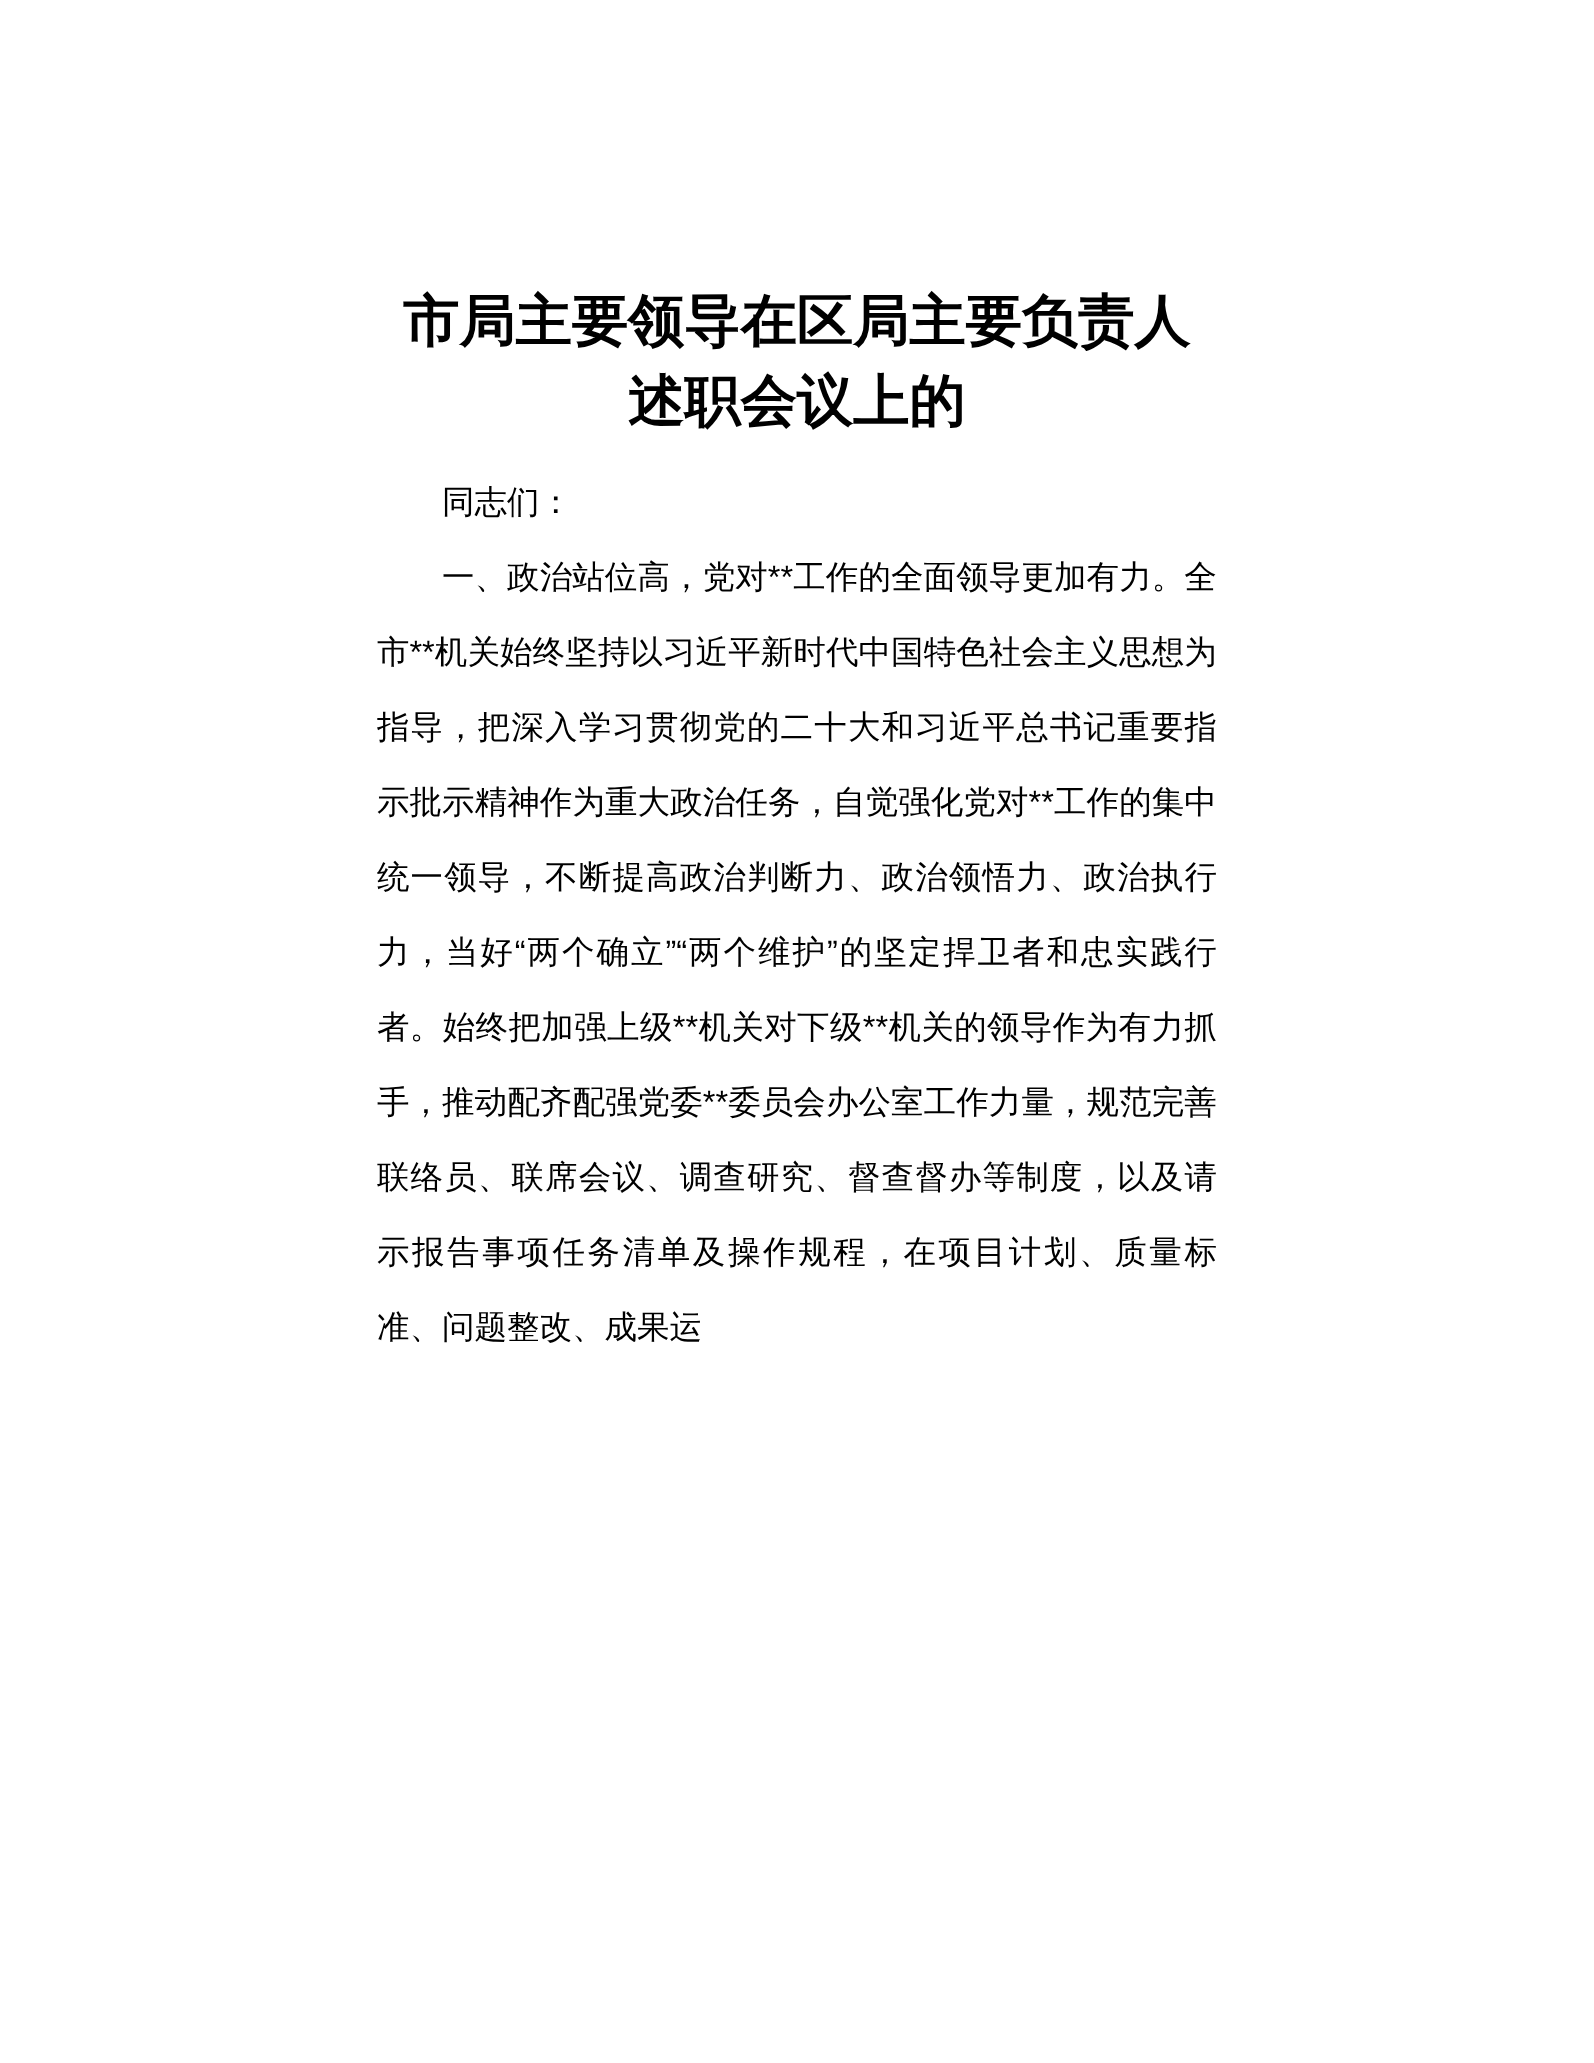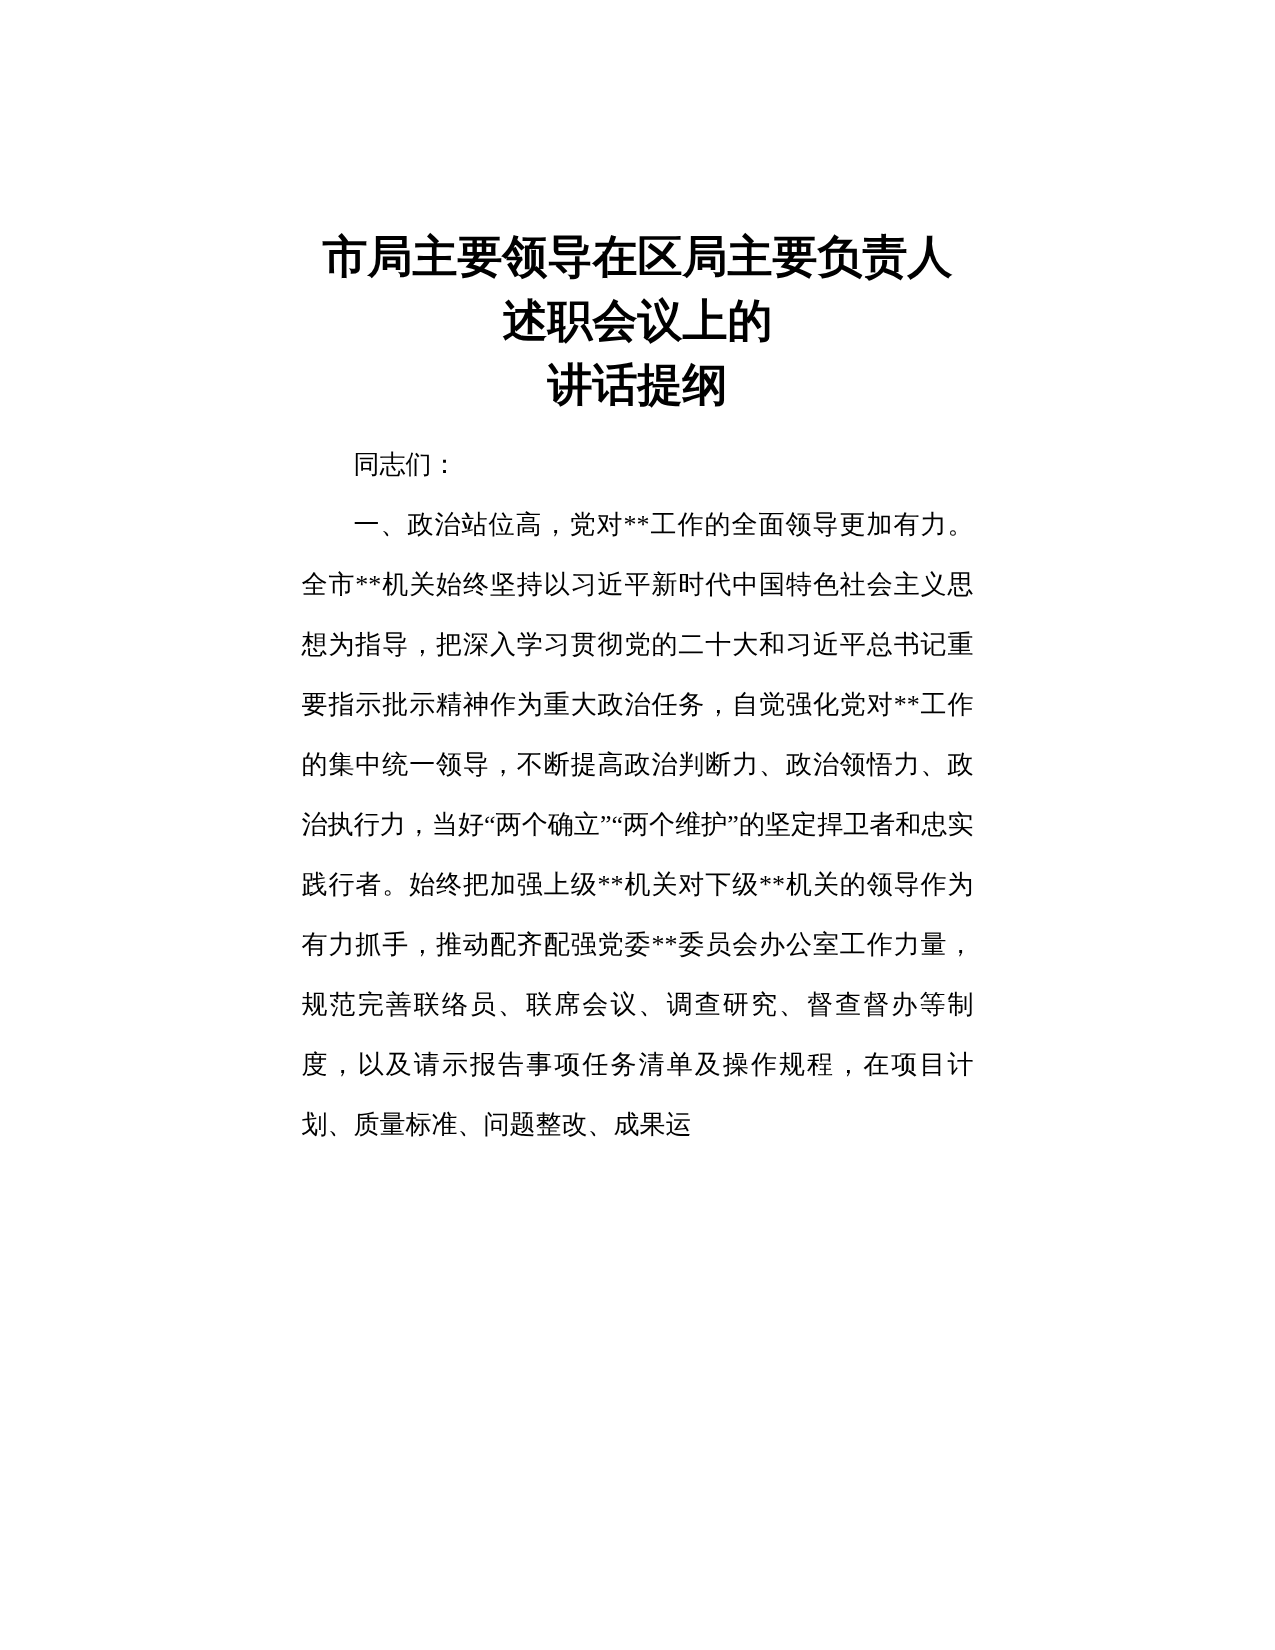--- a/index.html
+++ b/index.html
@@ -9,21 +9,21 @@
   }
   .page {
     position: relative;
     width: 1024px;
     height: 1650px;
     margin: 0 auto;
     background: #ffffff;
     box-sizing: border-box;
     padding: 225px 176px 0 176px;
     color: #000000;
-    font-family: Liberation Serif, serif;
+    font-family: Liberation Sans, sans-serif;
     overflow: hidden;
   }
   .doc-title {
     text-align: center;
     font-size: 45px;
     line-height: 64px;
     font-weight: 700;
     color: #000000;
   }
   .doc-body {
@@ -40,19 +40,18 @@
     word-break: break-all;
     color: #000000;
   }
 </style>
 </head>
 <body>
 
 <div class="page">
   <div class="doc-title">
     <div>市局主要领导在区局主要负责人述职会议上的</div>
-    <div>讲话提纲</div>
   </div>
   <div class="doc-body">
     <p>同志们：</p>
     <p>一、政治站位高，党对**工作的全面领导更加有力。全市**机关始终坚持以习近平新时代中国特色社会主义思想为指导，把深入学习贯彻党的二十大和习近平总书记重要指示批示精神作为重大政治任务，自觉强化党对**工作的集中统一领导，不断提高政治判断力、政治领悟力、政治执行力，当好“两个确立”“两个维护”的坚定捍卫者和忠实践行者。始终把加强上级**机关对下级**机关的领导作为有力抓手，推动配齐配强党委**委员会办公室工作力量，规范完善联络员、联席会议、调查研究、督查督办等制度，以及请示报告事项任务清单及操作规程，在项目计划、质量标准、问题整改、成果运</p>
   </div>
 </div>
 
 </body></html>

